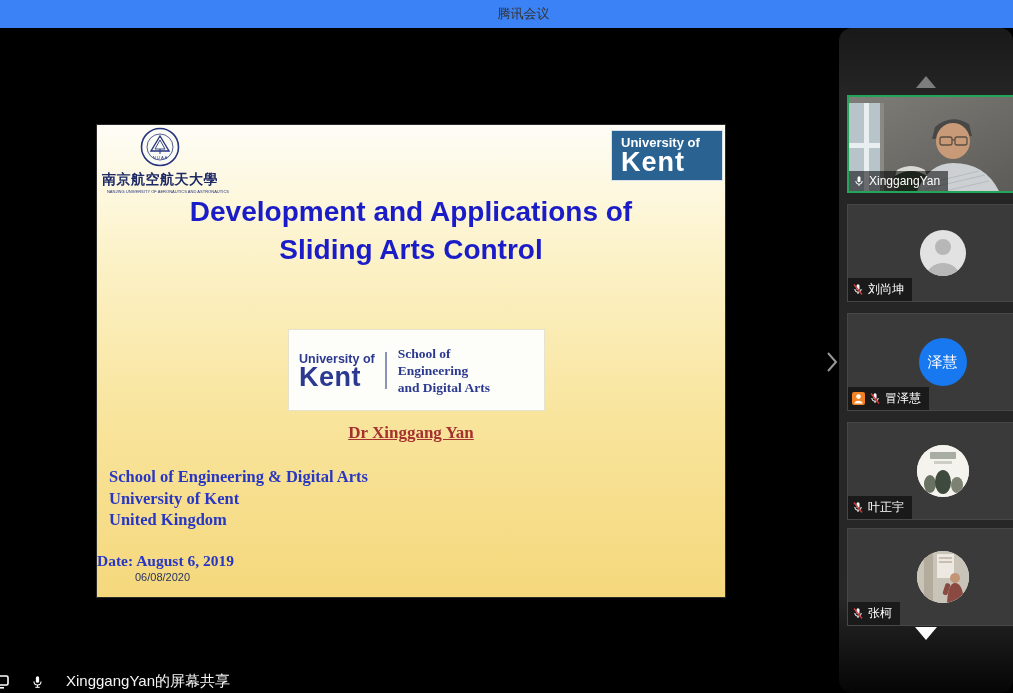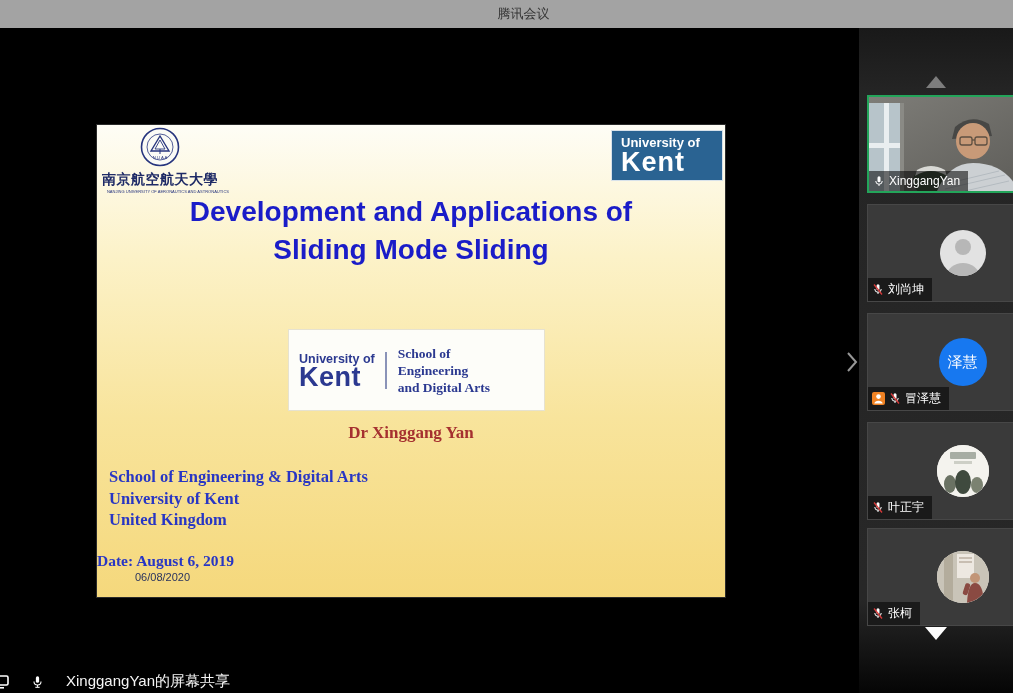--- a/index.html
+++ b/index.html
@@ -1,20 +1,20 @@
 <!DOCTYPE html>
 <html><head>
 <meta charset="utf-8">
 <style>
   * { margin:0; padding:0; box-sizing:border-box; }
   html,body { width:1013px; height:693px; overflow:hidden; background:#000; }
   .screen { position:relative; width:1013px; height:693px; font-family:"Liberation Sans", sans-serif; }
 
   
-  .titlebar { height:28px; background:#a3a3a3; display:flex; align-items:center; justify-content:center;
+  .titlebar { height:28px; background:#3b82f6; display:flex; align-items:center; justify-content:center;
               font-size:13px; color:#333;padding-left:34px; }
 
   
   .app { position:absolute; top:28px; left:0; right:0; bottom:0; display:flex; background:#000; }
   .stage { flex:1; position:relative; background:#000; }
 
   
   .slide { position:absolute; left:97px; top:97px; width:628px; height:472px;
            background:linear-gradient(180deg,#fefdf6 0%, #fcf2c8 28%, #f8e49c 62%, #f5d87c 100%);
            box-shadow:0 0 0 1px #2a2a2a; }
@@ -33,38 +33,38 @@
 
   .dept-box { position:absolute; left:191px; top:204px; width:257px; height:82px; background:#fdfdf9;
               border:1px solid #e6e2d0; display:flex; align-items:center; padding:8px 10px; }
   .dept-kent { color:#2b3990; padding-right:10px; border-right:2px solid #8a93b8; }
   .dept-kent-small { font-size:12.5px; font-weight:bold; }
   .dept-kent-big { font-size:27px; font-weight:bold; line-height:23px; letter-spacing:0.5px; }
   .dept-school { font-family:"Liberation Serif", serif; font-weight:bold; color:#2b3990;
                  font-size:13.5px; line-height:17px; padding-left:11px; }
 
   .presenter { position:absolute; top:298px; width:100%; text-align:center;
-               font-family:"Liberation Serif", serif; font-weight:bold; font-size:17px; color:#a53030; }
+               font-family:"Liberation Serif", serif; font-weight:bold; font-size:17px; color:#a53030;text-decoration:underline; }
   .affil { position:absolute; top:341px; width:100%; text-align:left;
            font-family:"Liberation Serif", serif; font-weight:bold; font-size:16.5px; color:#2836c4; line-height:21.5px;padding-left:12px; }
   .slide-date { position:absolute; top:427px; width:100%; 
                 font-family:"Liberation Serif", serif; font-weight:bold; font-size:15.5px; color:#2836c4; }
   .stamp { position:absolute; left:38px; top:446px; font-size:11px; color:#29335e; }
 
   
   .share-label { position:absolute; left:0; bottom:2px; display:flex; align-items:center; gap:22px;
                  color:#f5f5f5; font-size:15px; padding-left:0; }
   .share-label .cuticon { margin-left:-6px; }
 
   
   .collapse { position:absolute; right:1px; top:323px; width:12px; height:22px; cursor:pointer; }
 
   
-  .sidebar { width:154px; position:relative;
-             background:linear-gradient(180deg,#191919 0%, #252525 10%, #272727 86%, #050505 100%); }
+  .sidebar { width:174px; position:relative;
+             background:linear-gradient(180deg,#191919 0%, #252525 10%, #272727 86%, #050505 100%);border-radius:13px; }
   .scroll-up { position:absolute; top:48px; left:50%; transform:translateX(-50%);
                width:0; height:0; border-left:10px solid transparent; border-right:10px solid transparent;
                border-bottom:12px solid #7d7d7d; cursor:pointer; }
   .scroll-down { position:absolute; top:599px; left:50%; transform:translateX(-50%); z-index:6;
                width:0; height:0; border-left:11px solid transparent; border-right:11px solid transparent;
                border-top:13px solid #fdfdfd; cursor:pointer; }
 
   .thumb { position:absolute; left:8px; width:175px; height:98px; background:#3a3a3a;
            border:1px solid #474747; overflow:hidden; }
   .thumb.active { border:2px solid #23a55a; }
@@ -111,21 +111,21 @@
           <div class="nuaa-en">NANJING UNIVERSITY OF AERONAUTICS AND ASTRONAUTICS</div>
         </div>
 
         <div class="kent-top">
           <div class="kent-top-small">University of</div>
           <div class="kent-top-big">Kent</div>
         </div>
 
         <div class="slide-title">
           <div>Development and Applications of</div>
-          <div>Sliding Mode Sliding</div>
+          <div>Sliding Arts Control</div>
         </div>
 
         <div class="dept-box">
           <div class="dept-kent">
             <div class="dept-kent-small">University of</div>
             <div class="dept-kent-big">Kent</div>
           </div>
           <div class="dept-school">
             <div>School of</div>
             <div>Engineering</div>

